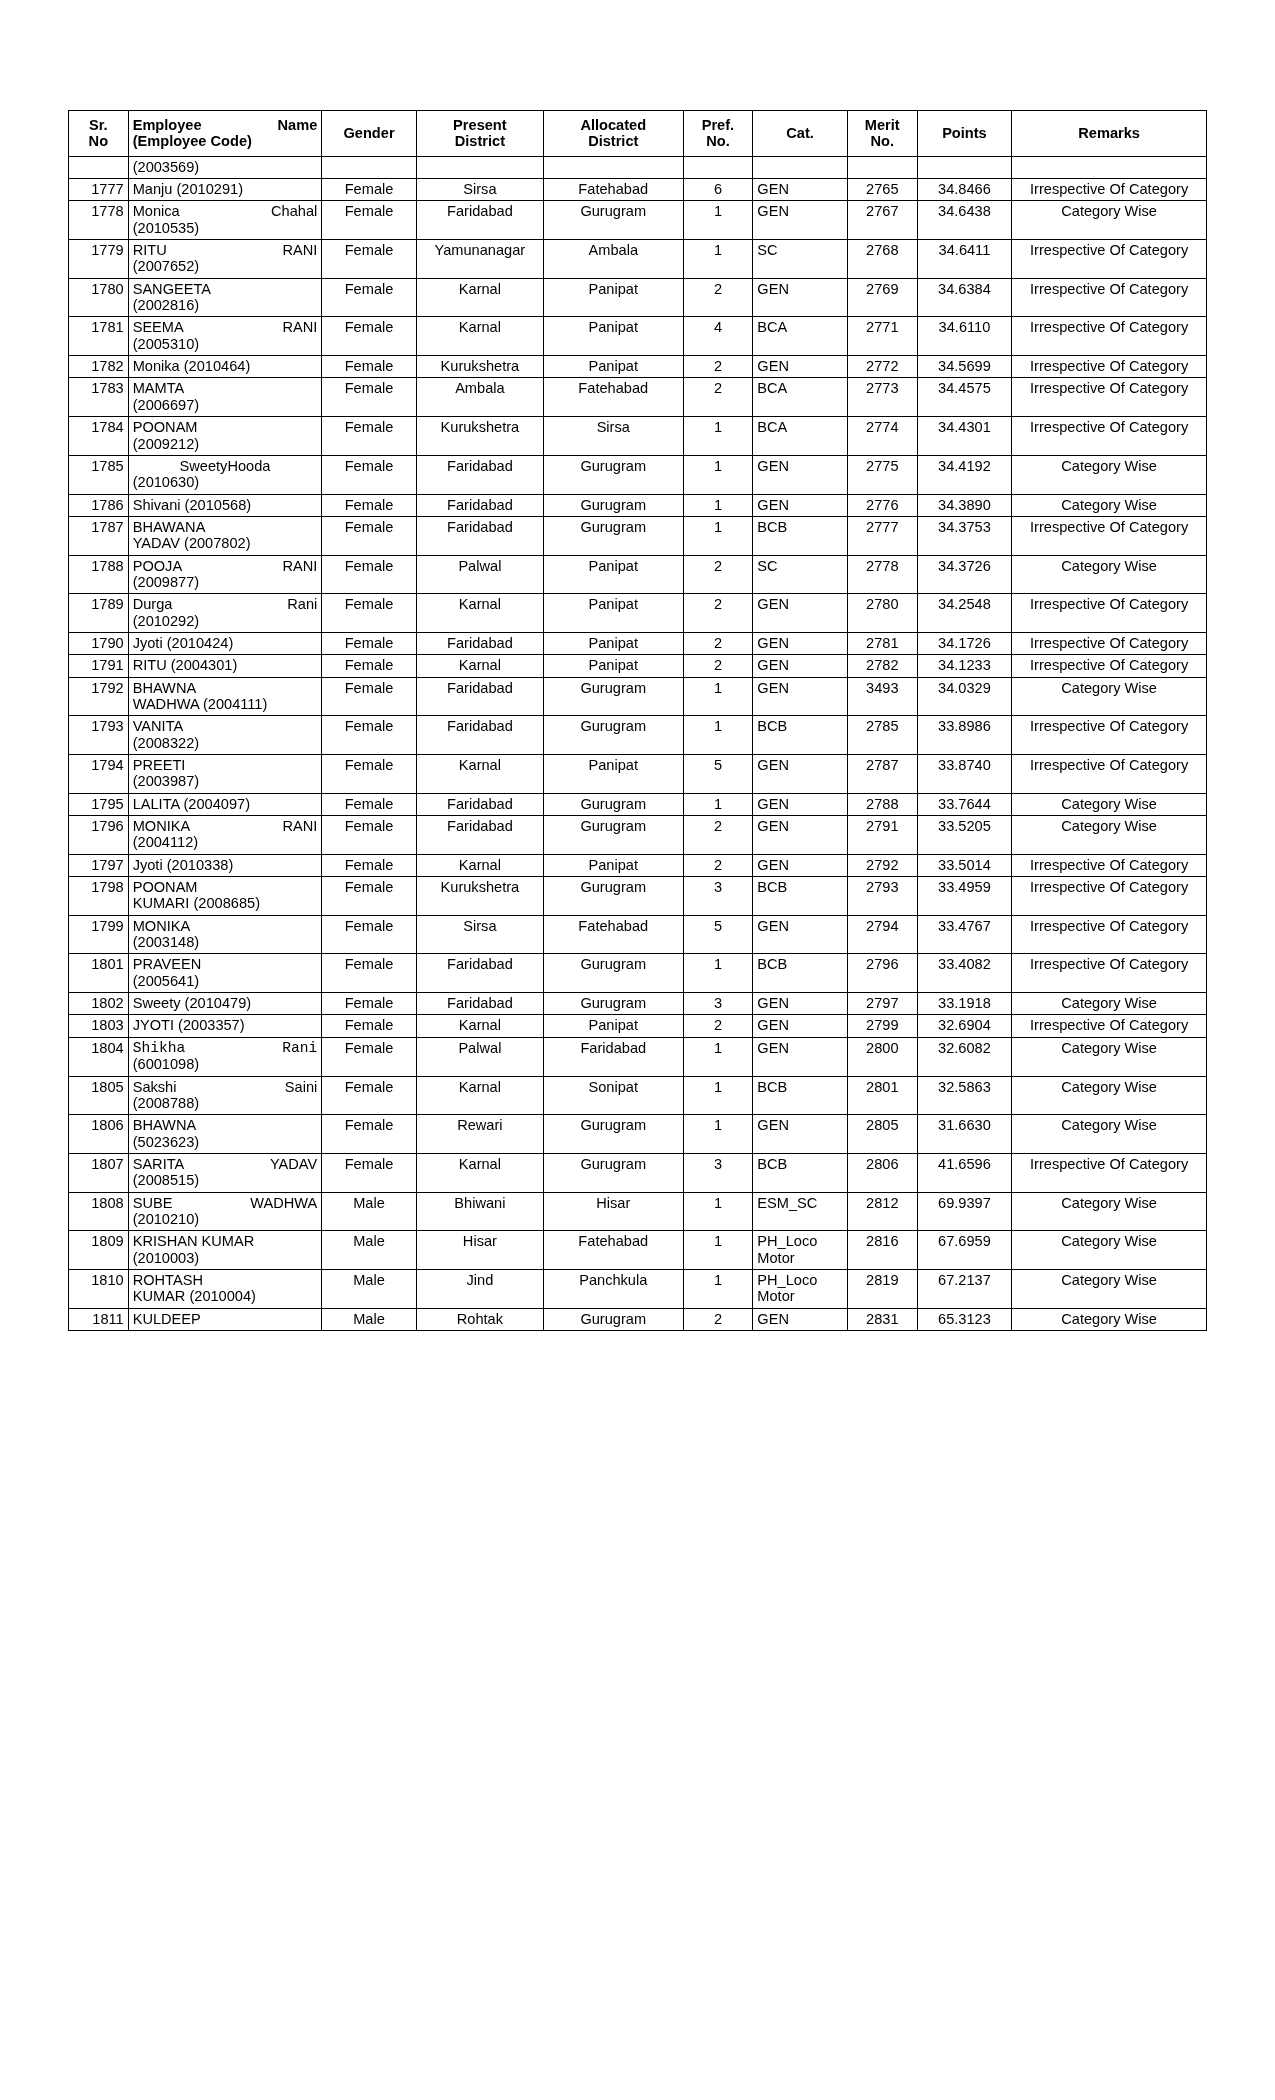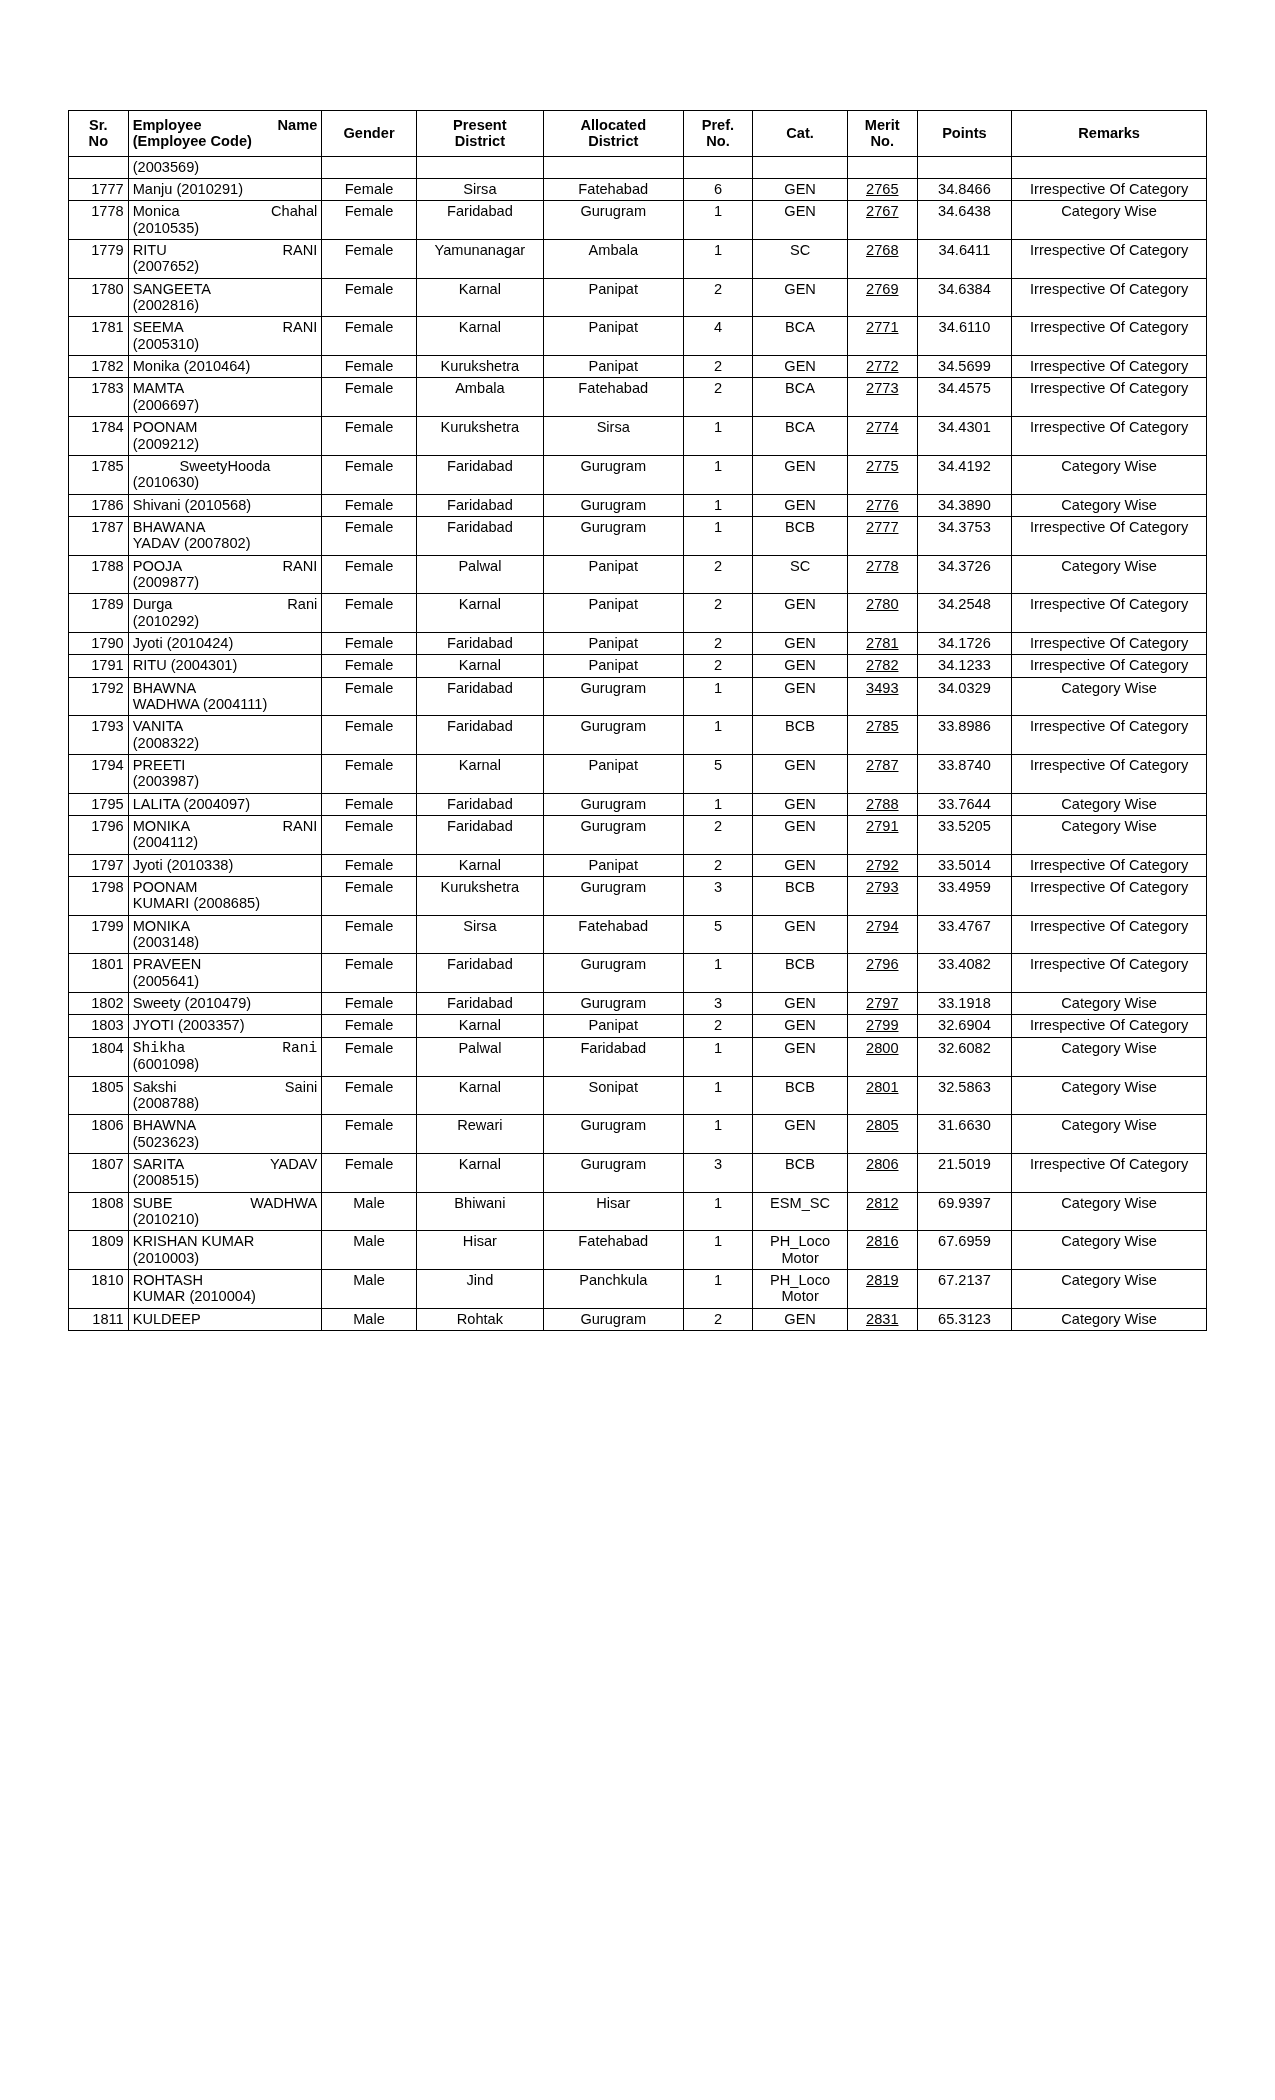--- a/index.html
+++ b/index.html
@@ -53,22 +53,22 @@
   col.c-points   { width: 84px; }
   col.c-remarks  { width: 173px; }
 
   td.sr       { text-align: right; white-space: nowrap; }
   td.name     { text-align: justify; text-align-last: justify; }
   td.name.single { text-align: left; text-align-last: left; }
   td.gender   { text-align: center; }
   td.present  { text-align: center; word-wrap: break-word; }
   td.alloc    { text-align: center; }
   td.pref     { text-align: center; }
-  td.cat      { text-align: center; word-wrap: break-word; }
-  td.merit    { text-align: center; text-decoration: underline; }
+  td.cat      { text-align: left; word-wrap: break-word; }
+  td.merit    { text-align: center; }
   td.points   { text-align: center; }
   td.remarks  { text-align: center; }
 
   
   th.h-sr, th.h-merit { }
 </style>
 </head>
 <body>
 
 <div class="page">
@@ -604,21 +604,21 @@
               <span>YADAV</span>
             </div>
             <div>(2008515)</div>
           </td>
           <td class="gender">Female</td>
           <td class="present">Karnal</td>
           <td class="alloc">Gurugram</td>
           <td class="pref">3</td>
           <td class="cat">BCB</td>
           <td class="merit">2806</td>
-          <td class="points">21.5019</td>
+          <td class="points">41.6596</td>
           <td class="remarks">Irrespective Of Category</td>
         </tr>
         <tr>
           <td class="sr">1808</td>
           <td class="name">
             <div style="display: flex; justify-content: space-between;">
               <span>SUBE</span>
               <span>WADHWA</span>
             </div>
             <div>(2010210)</div>

